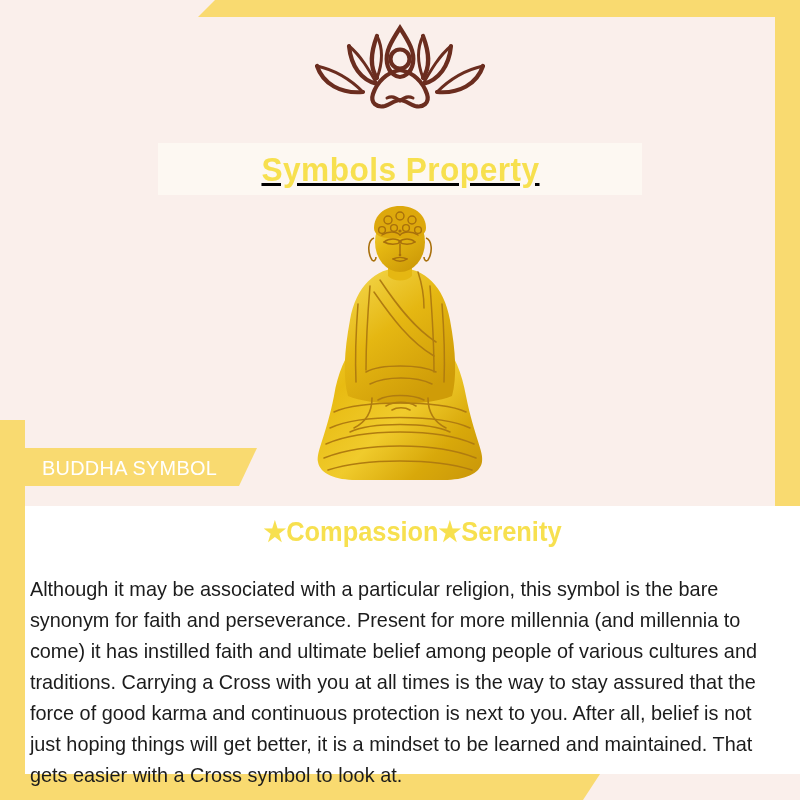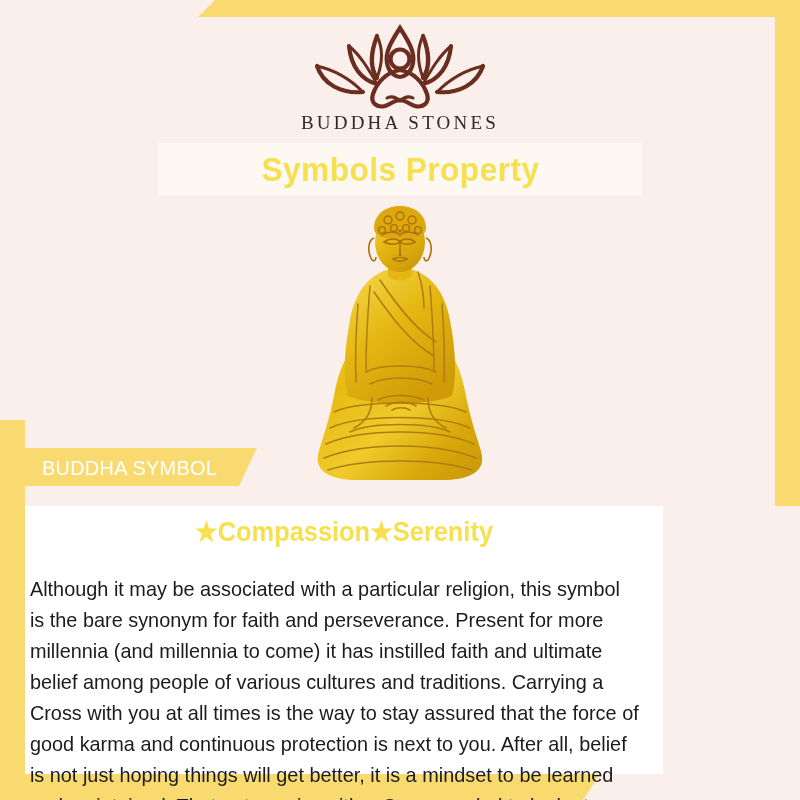--- a/index.html
+++ b/index.html
@@ -64,20 +64,21 @@
 
   
   #title-banner {
     position: absolute;
     top: 143px; left: 158px;
     width: 484px; height: 52px;
     background: #fdf8f2;
     display: flex;
     align-items: center;
     justify-content: center;
+    text-decoration: underline;
   }
   #page-title {
     font-family: "Liberation Sans Narrow", "Liberation Sans", sans-serif;
     font-weight: bold;
     font-size: 34px;
     color: #f7e04f;
     letter-spacing: 0.5px;
     transform: scaleX(0.93);
   }
 
@@ -106,21 +107,21 @@
     font-size: 20.5px;
     letter-spacing: 0.3px;
     transform: scaleX(0.97);
     transform-origin: left center;
   }
 
   
   #content-panel {
     position: absolute;
     top: 506px; left: 25px;
-    width: 638px;
+    width: 775px;
     height: 268px;
     background: #ffffff;
   }
   #attributes-heading {
     text-align: center;
     font-family: "Liberation Sans Narrow", "Liberation Sans", sans-serif;
     font-weight: bold;
     font-size: 27px;
     color: #f7e04f;
     padding-top: 10px;
@@ -171,21 +172,20 @@
       <path d="M176 44 C 170 62, 152 72, 130 70"></path>
       <path d="M176 44 C 158 48, 142 58, 130 70" stroke-width="3"></path>
 
       <circle cx="93" cy="37" r="9.5" stroke-width="4.2"></circle>
 
       <path d="M93 48 C 80 50, 70 60, 66 72 C 63 81, 70 86, 78 84 C 84 82, 88 78, 93 78 C 98 78, 102 82, 108 84 C 116 86, 123 81, 120 72 C 116 60, 106 50, 93 48 Z"></path>
 
       <path d="M80 76 C 86 73, 90 76, 93 79 C 96 76, 100 73, 106 76" stroke-width="3"></path>
     </g>
   </svg>
-  <div id="logo-wordmark">BUDDHA STONES</div>
 </div>
 
 <div id="title-banner">
   <div id="page-title">Symbols Property</div>
 </div>
 
 <svg id="buddha-figure" width="180" height="290" viewBox="0 0 180 290" fill="none">
   <defs>
     <linearGradient id="goldGrad" x1="0" y1="0" x2="1" y2="1">
       <stop offset="0%" stop-color="#f3d33f"></stop>

